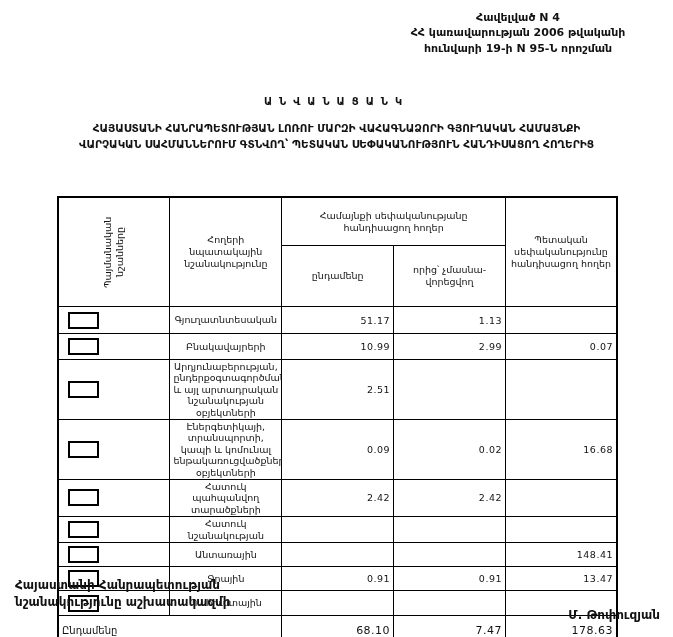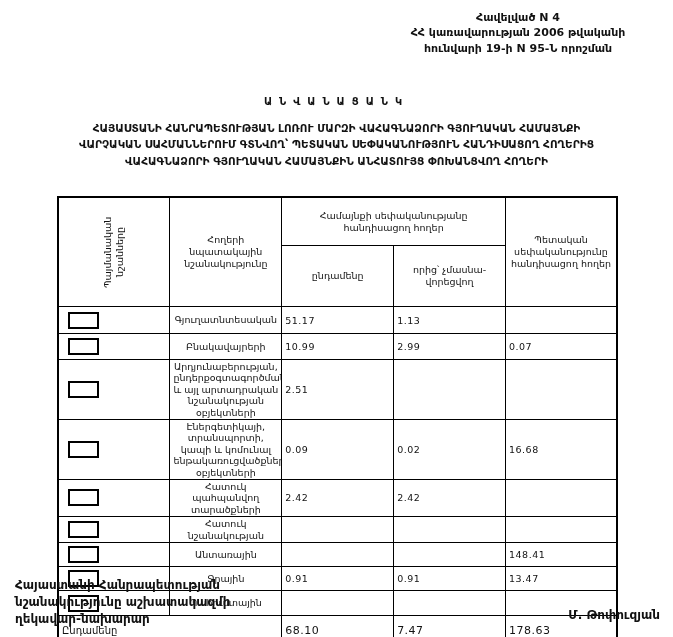--- a/index.html
+++ b/index.html
@@ -28,21 +28,21 @@
   }
   table.land th, table.land td{
     border:1px solid #000;
     font-size:9.5px;font-weight:normal;
     padding:1px 3px;vertical-align:middle;
     overflow:hidden;
   }
   table.land thead th{text-align:center;line-height:1.25;}
   td.sign{width:48px;}
   td.name{width:220px;text-align:center;line-height:1.2;padding-left:5px;}
-  td.num{text-align:left;font-size:11px;letter-spacing:0.5px;}
+  td.num{text-align:right;font-size:11px;letter-spacing:0.5px;}
   .col-total{width:76px;}
   .col-excl{width:93px;}
   .col-state{width:104px;}
   .legend-box{
     width:27px;height:13px;border:2px solid #000;margin:2px 0 2px 6px;
     background:#fff;
   }
   .vertical{
     writing-mode:vertical-rl;transform:rotate(180deg);
     margin:0 auto;max-height:96px;line-height:1.25;font-size:9.5px;
@@ -67,21 +67,20 @@
   <div>Հավելված N 4</div>
   <div>ՀՀ կառավարության 2006 թվականի</div>
   <div>հունվարի 19-ի N 95-Ն որոշման</div>
 </div>
 
 <div class="doc-title">ԱՆՎԱՆԱՑԱՆԿ</div>
 
 <div class="doc-subtitle">
   <div>ՀԱՅԱՍՏԱՆԻ ՀԱՆՐԱՊԵՏՈՒԹՅԱՆ ԼՈՌՈՒ ՄԱՐԶԻ ՎԱՀԱԳՆԱՁՈՐԻ ԳՅՈՒՂԱԿԱՆ ՀԱՄԱՅՆՔԻ</div>
   <div>ՎԱՐՉԱԿԱՆ ՍԱՀՄԱՆՆԵՐՈՒՄ ԳՏՆՎՈՂ՝ ՊԵՏԱԿԱՆ ՍԵՓԱԿԱՆՈՒԹՅՈՒՆ ՀԱՆԴԻՍԱՑՈՂ ՀՈՂԵՐԻՑ</div>
-  <div>ՎԱՀԱԳՆԱՁՈՐԻ ԳՅՈՒՂԱԿԱՆ ՀԱՄԱՅՆՔԻՆ ԱՆՀԱՏՈՒՅՑ ՓՈԽԱՆՑՎՈՂ ՀՈՂԵՐԻ</div>
 </div>
 
 <table class="land">
   <thead>
     <tr>
       <th rowspan="2" class="sign" style="height:103px;">
         <div class="vertical">Պայմանական նշանները</div>
       </th>
       <th rowspan="2">Հողերի նպատակային նշանակությունը</th>
       <th colspan="2" style="height:45px;">Համայնքի սեփականությանը հանդիսացող հողեր</th>
@@ -179,16 +178,15 @@
       <td class="num">68.10</td>
       <td class="num">7.47</td>
       <td class="num">178.63</td>
     </tr>
   </tbody>
 </table>
 
 <div class="signature">
   <div>Հայաստանի Հանրապետության</div>
   <div>նշանակությունը աշխատակազմի</div>
-  <div>ղեկավար-նախարար</div>
 </div>
 
 <div class="sig-name">Մ. Թոփուզյան</div>
 
 </body></html>

